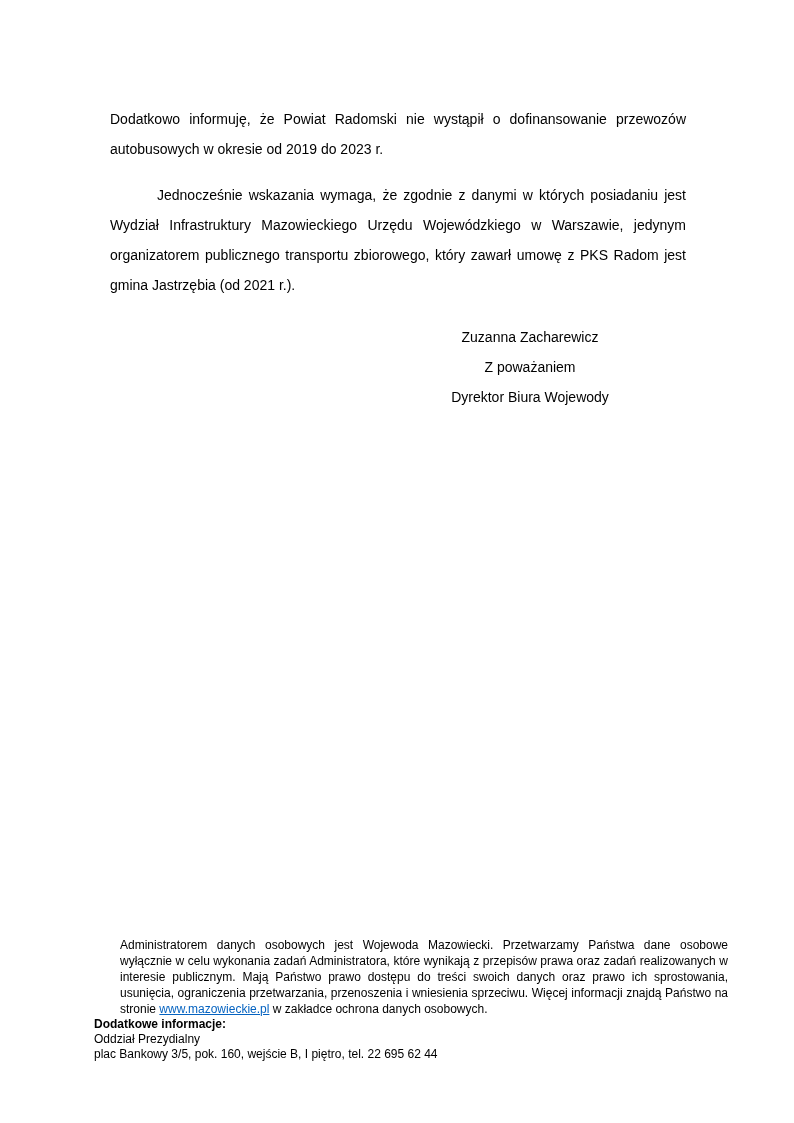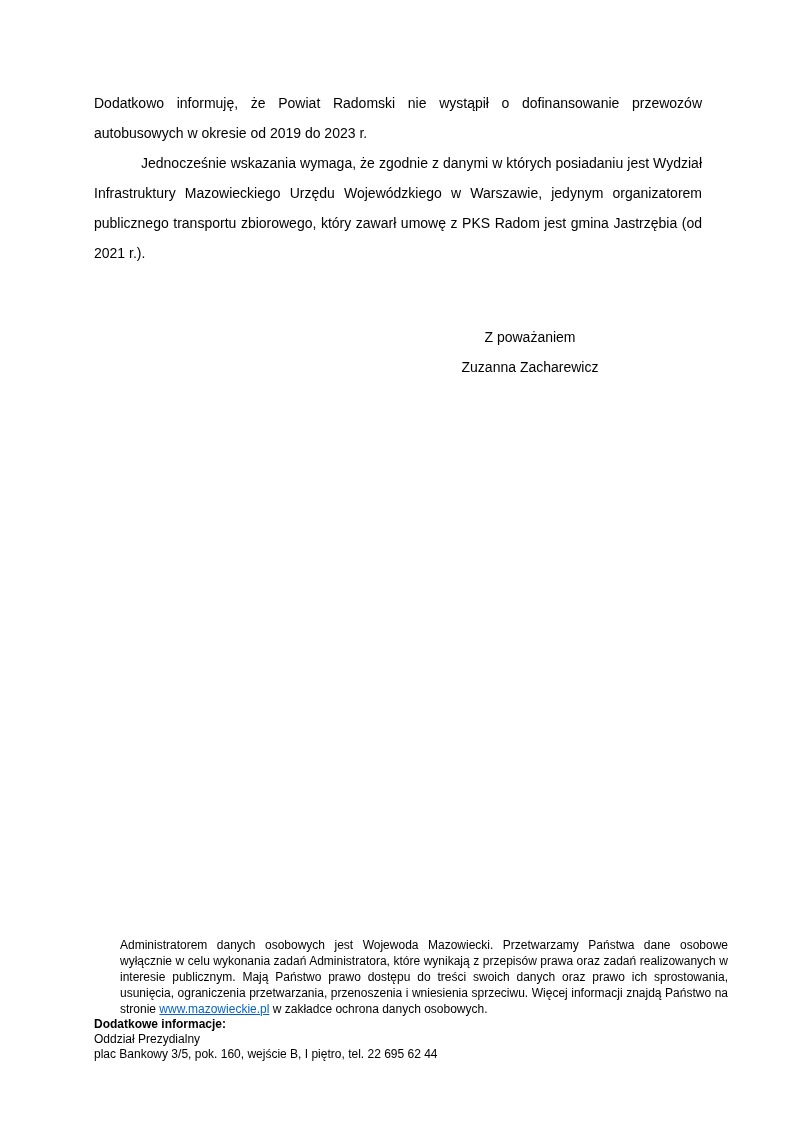--- a/index.html
+++ b/index.html
@@ -21,21 +21,21 @@
     position: absolute;
     top: 88px;
     left: 94px;
     width: 608px;
     font-size: 14px;
     line-height: 30px;
     text-align: justify;
     text-align-last: left;
   }
   .letter-body p {
-    margin: 0;
+    margin: 16px;
     padding: 0;
   }
   .letter-body p.indent {
     text-indent: 47px;
   }
   
   .signature {
     position: absolute;
     top: 322px;
     left: 360px;
@@ -83,22 +83,23 @@
 <body>
 
 <div class="page">
 
   <div class="letter-body">
     <p>Dodatkowo informuję, że Powiat Radomski nie wystąpił o dofinansowanie przewozów autobusowych w okresie od 2019 do 2023 r.</p>
     <p class="indent">Jednocześnie wskazania wymaga, że zgodnie z danymi w których posiadaniu jest Wydział Infrastruktury Mazowieckiego Urzędu Wojewódzkiego w Warszawie, jedynym organizatorem publicznego transportu zbiorowego, który zawarł umowę z PKS Radom jest gmina Jastrzębia (od 2021 r.).</p>
   </div>
 
   <div class="signature">
+    <div>Zuzanna Zacharewicz</div>
     <div>Z poważaniem</div>
-    <div>Zuzanna Zacharewicz</div>
+    <div>Dyrektor Biura Wojewody</div>
   </div>
 
   <div class="footer-privacy"><span>Administratorem danych osobowych jest Wojewoda Mazowiecki. Przetwarzamy Państwa dane osobowe wyłącznie w celu wykonania zadań Administratora, które wynikają z przepisów prawa oraz zadań realizowanych w interesie publicznym. Mają Państwo prawo dostępu do treści swoich danych oraz prawo ich sprostowania, usunięcia, ograniczenia przetwarzania, przenoszenia i wniesienia sprzeciwu. Więcej informacji znajdą Państwo na stronie </span><a class="link" href="#">www.mazowieckie.pl</a><span> w zakładce ochrona danych osobowych.</span></div>
 
   <div class="footer-contact">
     <div class="bold">Dodatkowe informacje:</div>
     <div>Oddział Prezydialny</div>
     <div>plac Bankowy 3/5, pok. 160, wejście B, I piętro, tel. 22 695 62 44</div>
   </div>
 

